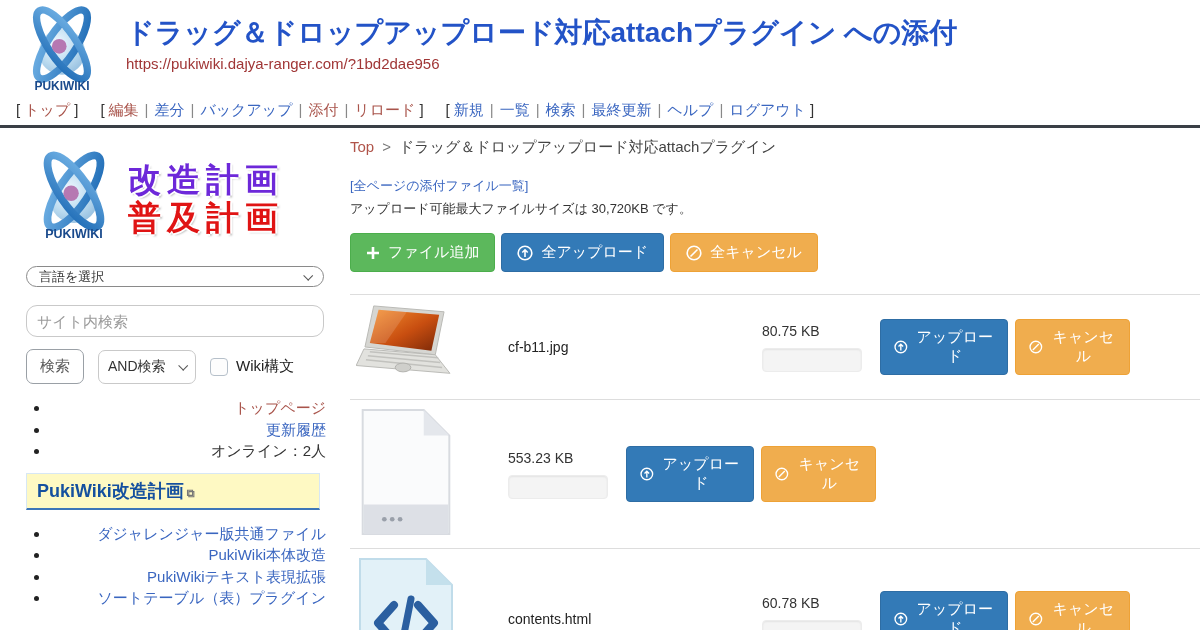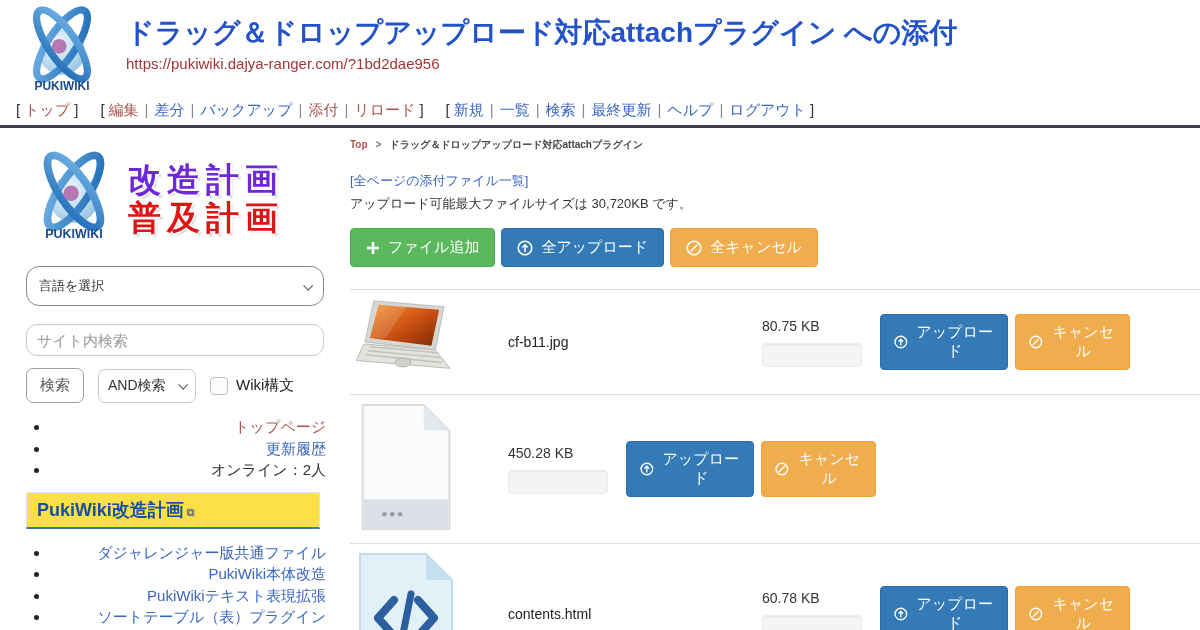--- a/index.html
+++ b/index.html
@@ -27,46 +27,46 @@
   .main{flex:1;padding:10px 0 0 20px;}
 
   
   .side-logo{display:flex;align-items:center;height:110px;}
   .side-logo svg{width:96px;height:104px;flex:0 0 96px;}
   .side-logo-txt{margin-left:6px;line-height:1.15;}
   .slt1,.slt2{font-size:33px;font-weight:bold;letter-spacing:6px;
     text-shadow:-2px 0 #fff,2px 0 #fff,0 -2px #fff,0 2px #fff,2px 2px 2px rgba(0,0,0,.25);}
   .slt1{color:#6d28d9;}
   .slt2{color:#e01414;}
-  .lang-select{margin-top:12px;width:298px;height:40px;border:1px solid #8a8a8a;border-radius:13px;
+  .lang-select{margin-top:12px;width:298px;height:21px;border:1px solid #8a8a8a;border-radius:13px;
     display:flex;align-items:center;justify-content:space-between;padding:0 12px;font-size:13px;color:#333;background:#fff;cursor:pointer;}
   .chev{width:7px;height:7px;border-right:1.6px solid #555;border-bottom:1.6px solid #555;transform:rotate(45deg) translateY(-1px);}
   .powered{margin-top:9px;font-size:13px;color:#6b6b6b;}
   .google{font-weight:bold;font-size:14px;margin:0 3px;}
   .trans{color:#333;}
   .extlink{font-size:11px;color:#777;margin-left:3px;}
   .search-input{margin-top:18px;width:298px;height:32px;border:1px solid #c9c9c9;border-radius:11px;
     padding:0 10px;font-size:15px;color:#333;font-family:inherit;outline:none;}
   .search-input::placeholder{color:#9a9a9a;}
   .search-row{margin-top:12px;display:flex;align-items:center;}
   .btn-search{padding:7px 13px;border:1px solid #9aa0a6;border-radius:7px;background:#fff;color:#5a5a5a;font-size:15px;font-family:inherit;cursor:pointer;}
   .mode-select{margin-left:14px;width:98px;height:34px;border:1px solid #c9c9c9;border-radius:7px;
     display:flex;align-items:center;justify-content:space-between;padding:0 9px;font-size:14px;color:#333;cursor:pointer;}
   .wiki-check{margin-left:14px;width:18px;height:18px;border:1px solid #b6c0ca;border-radius:4px;background:#fdfdfd;cursor:pointer;flex:0 0 18px;}
   .wiki-label{margin-left:8px;font-size:15px;color:#222;}
   .side-list{margin:14px 0 0 0;padding-left:24px;font-size:15px;text-align:right;}
   .side-list li{margin:2px 0;line-height:1.3;color:#222;}
   .lnk{color:#3a66c0;}
   .lnk.v{color:#a9544b;}
   .plain{color:#333;}
-  .side-head{margin-top:12px;margin-right:6px;padding:5px 10px;background:#fde047;
+  .side-head{margin-top:12px;margin-right:6px;padding:5px 10px;background:#fef9c3;
     border:1px solid #d7e7f4;border-bottom:2px solid #3d76b8;font-size:18px;font-weight:bold;color:#15509f;}
 
   
-  .breadcrumb{font-size:10px;color:#444;font-weight:bold;}
+  .breadcrumb{font-size:15px;color:#444;}
   .crumb-home{color:#b0544a;}
   .crumb-sep{color:#777;margin:0 8px;}
   .attach-link{display:inline-block;margin-top:20px;font-size:13px;color:#3a66c0;}
   .maxsize{margin-top:5px;font-size:13px;color:#333;}
   .toolbar{margin-top:15px;display:flex;gap:6px;}
   .btn{display:inline-flex;align-items:center;gap:8px;border-radius:4px;color:#fff;font-size:15px;
     padding:9px 15px;border:1px solid transparent;cursor:pointer;font-family:inherit;}
   .btn svg{display:block;}
   .btn-green{background:#5cb85c;border-color:#4cae4c;}
   .btn-blue{background:#337ab7;border-color:#2e6da4;}
@@ -247,21 +247,21 @@
           <svg width="100" height="128" viewBox="0 0 100 130">
             <path d="M6 2h62l26 26v100H6z" fill="#fafbfc" stroke="#d8dbe0" stroke-width="2"></path>
             <path d="M68 2l26 26H68z" fill="#e4e7ec"></path>
             <rect x="7" y="98" width="86" height="30" fill="#dde0e6"></rect>
             <circle cx="28" cy="113" r="2.4" fill="#9aa0aa"></circle>
               <circle cx="36" cy="113" r="2.4" fill="#9aa0aa"></circle>
               <circle cx="44" cy="113" r="2.4" fill="#9aa0aa"></circle>
           </svg>
         </div>
         <div class="sizecol">
-          <div class="size-label">450.28 KB</div>
+          <div class="size-label">553.23 KB</div>
           <div class="progress"></div>
         </div>
         <div class="btncol">
           <button class="btn btn-blue btn-row">
             <svg width="16" height="16" viewBox="0 0 16 16">
                 <circle cx="8" cy="8" r="6.8" fill="none" stroke="#fff" stroke-width="1.6"></circle>
                 <path d="M8 12V5M5.3 7.5L8 4.8l2.7 2.7" fill="none" stroke="#fff" stroke-width="1.6"></path>
               </svg>
             <span>アップロード</span>
           </button>

